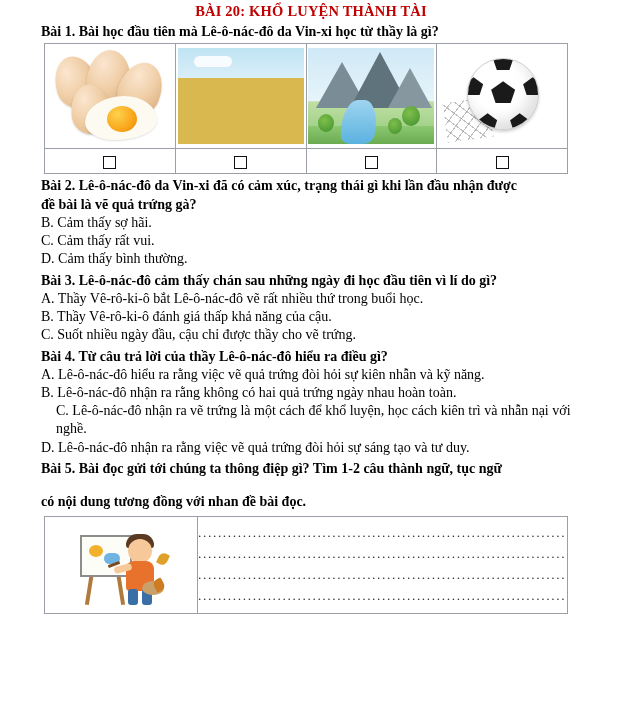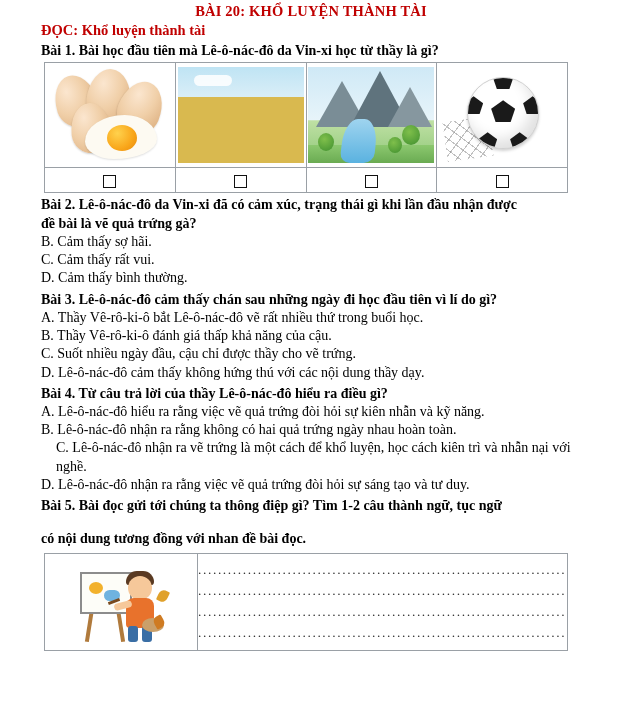--- a/index.html
+++ b/index.html
@@ -255,21 +255,20 @@
     background: #caa06a; border-radius: 50%;
   }
 </style>
 </head>
 <body>
 
 <div class="page">
 
   <div class="title">BÀI 20: KHỔ LUYỆN THÀNH TÀI</div>
 
-  <div class="section-head">ĐỌC: Khổ luyện thành tài</div>
 
   <div class="q">Bài 1. Bài học đầu tiên mà Lê-ô-nác-đô da Vin-xi học từ thầy là gì?</div>
 
   <table class="pic-table">
     <tbody>
         <tr>
       <td class="pic-cell">
         <div class="eggs">
           <div class="egg e1"></div>
           <div class="egg e2"></div>
@@ -331,21 +330,20 @@
   <div class="q">Bài 2. Lê-ô-nác-đô da Vin-xi đã có cảm xúc, trạng thái gì khi lần đầu nhận được</div>
   <div class="q" style="margin-top:0">đề bài là vẽ quả trứng gà?</div>
   <div class="opt">B. Cảm thấy sợ hãi.</div>
   <div class="opt">C. Cảm thấy rất vui.</div>
   <div class="opt">D. Cảm thấy bình thường.</div>
 
   <div class="q">Bài 3. Lê-ô-nác-đô cảm thấy chán sau những ngày đi học đầu tiên vì lí do gì?</div>
   <div class="opt">A. Thầy Vê-rô-ki-ô bắt Lê-ô-nác-đô vẽ rất nhiều thứ trong buổi học.</div>
   <div class="opt">B. Thầy Vê-rô-ki-ô đánh giá thấp khả năng của cậu.</div>
   <div class="opt">C. Suốt nhiều ngày đầu, cậu chỉ được thầy cho vẽ trứng.</div>
-  <div class="opt">D. Lê-ô-nác-đô cảm thấy không hứng thú với các nội dung thầy dạy.</div>
 
   <div class="q">Bài 4. Từ câu trả lời của thầy Lê-ô-nác-đô hiểu ra điều gì?</div>
   <div class="opt">A. Lê-ô-nác-đô hiểu ra rằng việc vẽ quả trứng đòi hỏi sự kiên nhẫn và kỹ năng.</div>
   <div class="opt">B. Lê-ô-nác-đô nhận ra rằng không có hai quả trứng ngày nhau hoàn toàn.</div>
   <div class="opt-wrap" style="width:540px">C. Lê-ô-nác-đô nhận ra vẽ trứng là một cách để khổ luyện, học cách kiên trì và nhẫn nại với nghề.</div>
   <div class="opt">D. Lê-ô-nác-đô nhận ra rằng việc vẽ quả trứng đòi hỏi sự sáng tạo và tư duy.</div>
 
   <div class="q">Bài 5. Bài đọc gửi tới chúng ta thông điệp gì? Tìm 1-2 câu thành ngữ, tục ngữ</div>
   <div class="q" style="margin-top:16px">có nội dung tương đồng với nhan đề bài đọc.</div>
 

